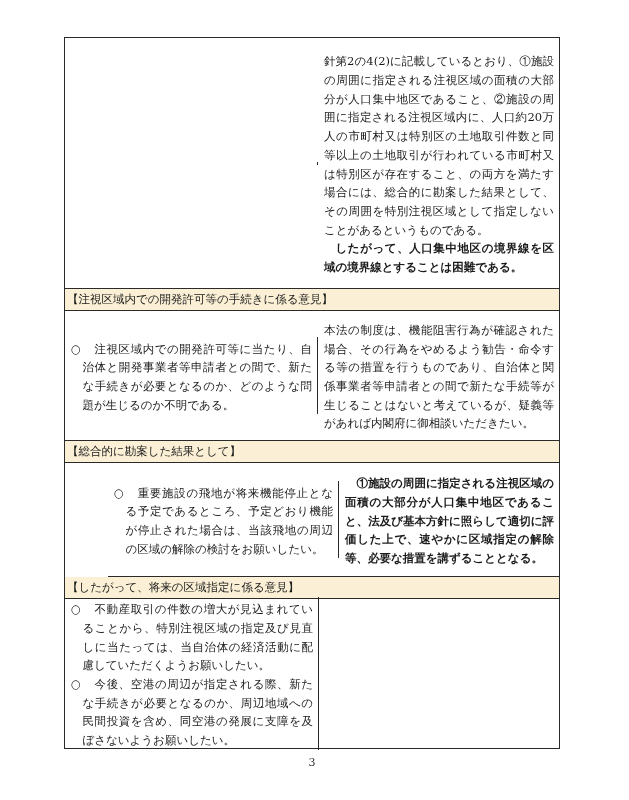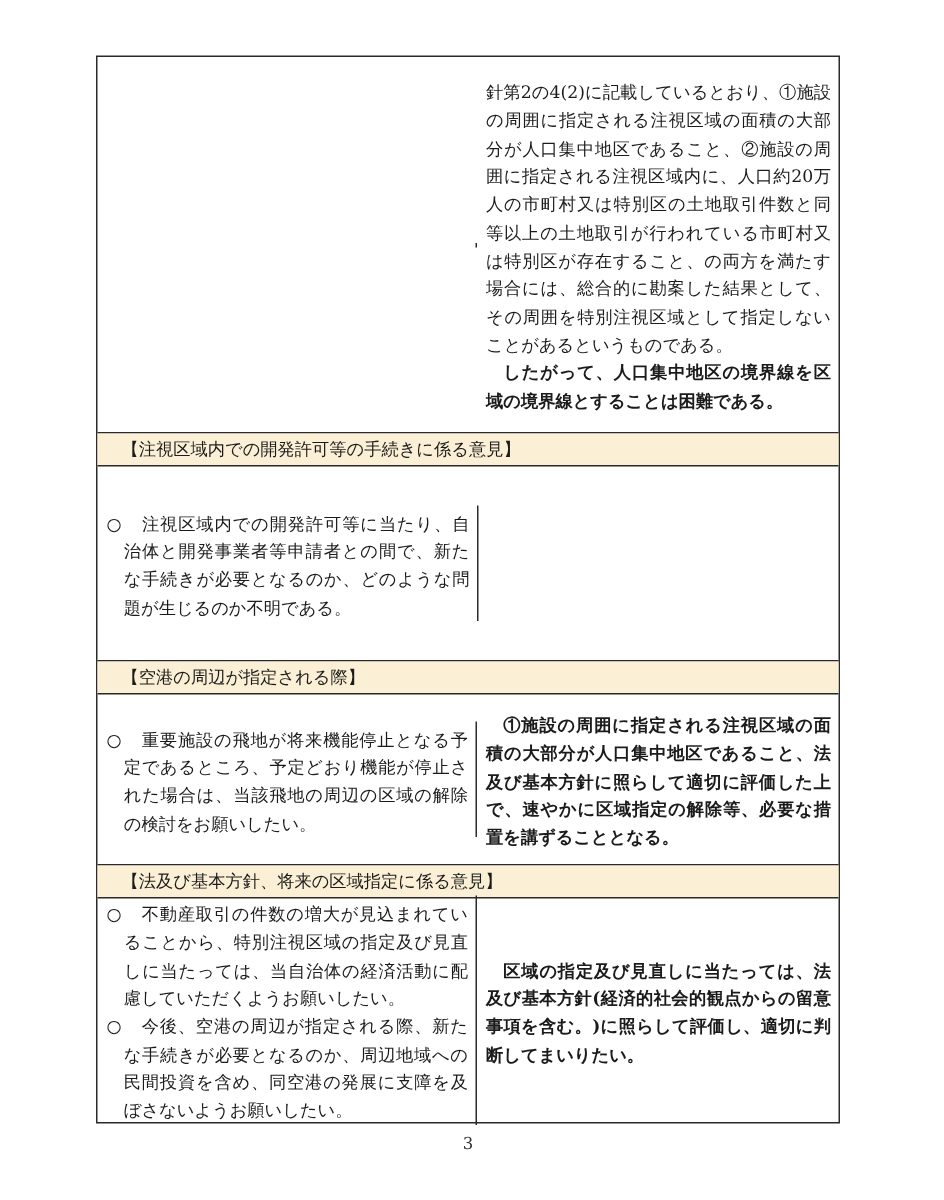--- a/index.html
+++ b/index.html
@@ -56,27 +56,27 @@
     width: 2em;
     text-indent: 0;
   }
   .band {
     background: #fbf0d6;
     border-bottom: 1px solid #2a2a2a;
     box-sizing: border-box;
     height: 22px;
     line-height: 21px;
     font-size: 11.5px;
-    padding-left: 16px;
+    padding-left: 2px;
     white-space: nowrap;
     overflow: hidden;
   }
   .r1 { height: 251px; }
   .r2 { height: 130px; }
-  .r3 { height: 114px; }
+  .r3 { height: 114px; margin-left: 43px; }
   .r4 { height: 149px; }
   .pageno {
     position: absolute;
     top: 756px;
     left: 64px;
     width: 496px;
     text-align: center;
     font-size: 11px;
     color: #333333;
   }
@@ -93,40 +93,40 @@
       <p class="ind">したがって、人口集中地区の境界線を区域の境界線とすることは困難である。</p>
     </div>
   </div>
 
   <div class="band">【注視区域内での開発許可等の手続きに係る意見】</div>
 
   <div class="row r2">
     <div class="cell left">
       <p class="bullet"><span class="mark">○</span><span>注視区域内での開発許可等に当たり、自治体と開発事業者等申請者との間で、新たな手続きが必要となるのか、どのような問題が生じるのか不明である。</span></p>
     </div>
+    <div class="cell right">
+      <p>本法の制度は、機能阻害行為が確認された場合、その行為をやめるよう勧告・命令する等の措置を行うものであり、自治体と関係事業者等申請者との間で新たな手続等が生じることはないと考えているが、疑義等があれば内閣府に御相談いただきたい。</p>
+    </div>
   </div>
 
-  <div class="band">【空港の周辺が指定される際】</div>
+  <div class="band">【総合的に勘案した結果として】</div>
 
   <div class="row r3">
     <div class="cell left">
       <p class="bullet"><span class="mark">○</span><span>重要施設の飛地が将来機能停止となる予定であるところ、予定どおり機能が停止された場合は、当該飛地の周辺の区域の解除の検討をお願いしたい。</span></p>
     </div>
     <div class="cell right">
       <p class="ind">①施設の周囲に指定される注視区域の面積の大部分が人口集中地区であること、法及び基本方針に照らして適切に評価した上で、速やかに区域指定の解除等、必要な措置を講ずることとなる。</p>
     </div>
   </div>
 
-  <div class="band">【法及び基本方針、将来の区域指定に係る意見】</div>
+  <div class="band">【したがって、将来の区域指定に係る意見】</div>
 
   <div class="row r4">
     <div class="cell left">
       <p class="bullet"><span class="mark">○</span><span>不動産取引の件数の増大が見込まれていることから、特別注視区域の指定及び見直しに当たっては、当自治体の経済活動に配慮していただくようお願いしたい。</span></p>
       <p class="bullet"><span class="mark">○</span><span>今後、空港の周辺が指定される際、新たな手続きが必要となるのか、周辺地域への民間投資を含め、同空港の発展に支障を及ぼさないようお願いしたい。</span></p>
-    </div>
-    <div class="cell right">
-      <p class="ind">区域の指定及び見直しに当たっては、法及び基本方針(経済的社会的観点からの留意事項を含む。)に照らして評価し、適切に判断してまいりたい。</p>
     </div>
   </div>
 
 </div>
 
 <div class="pageno">3</div>
 
 </body></html>

